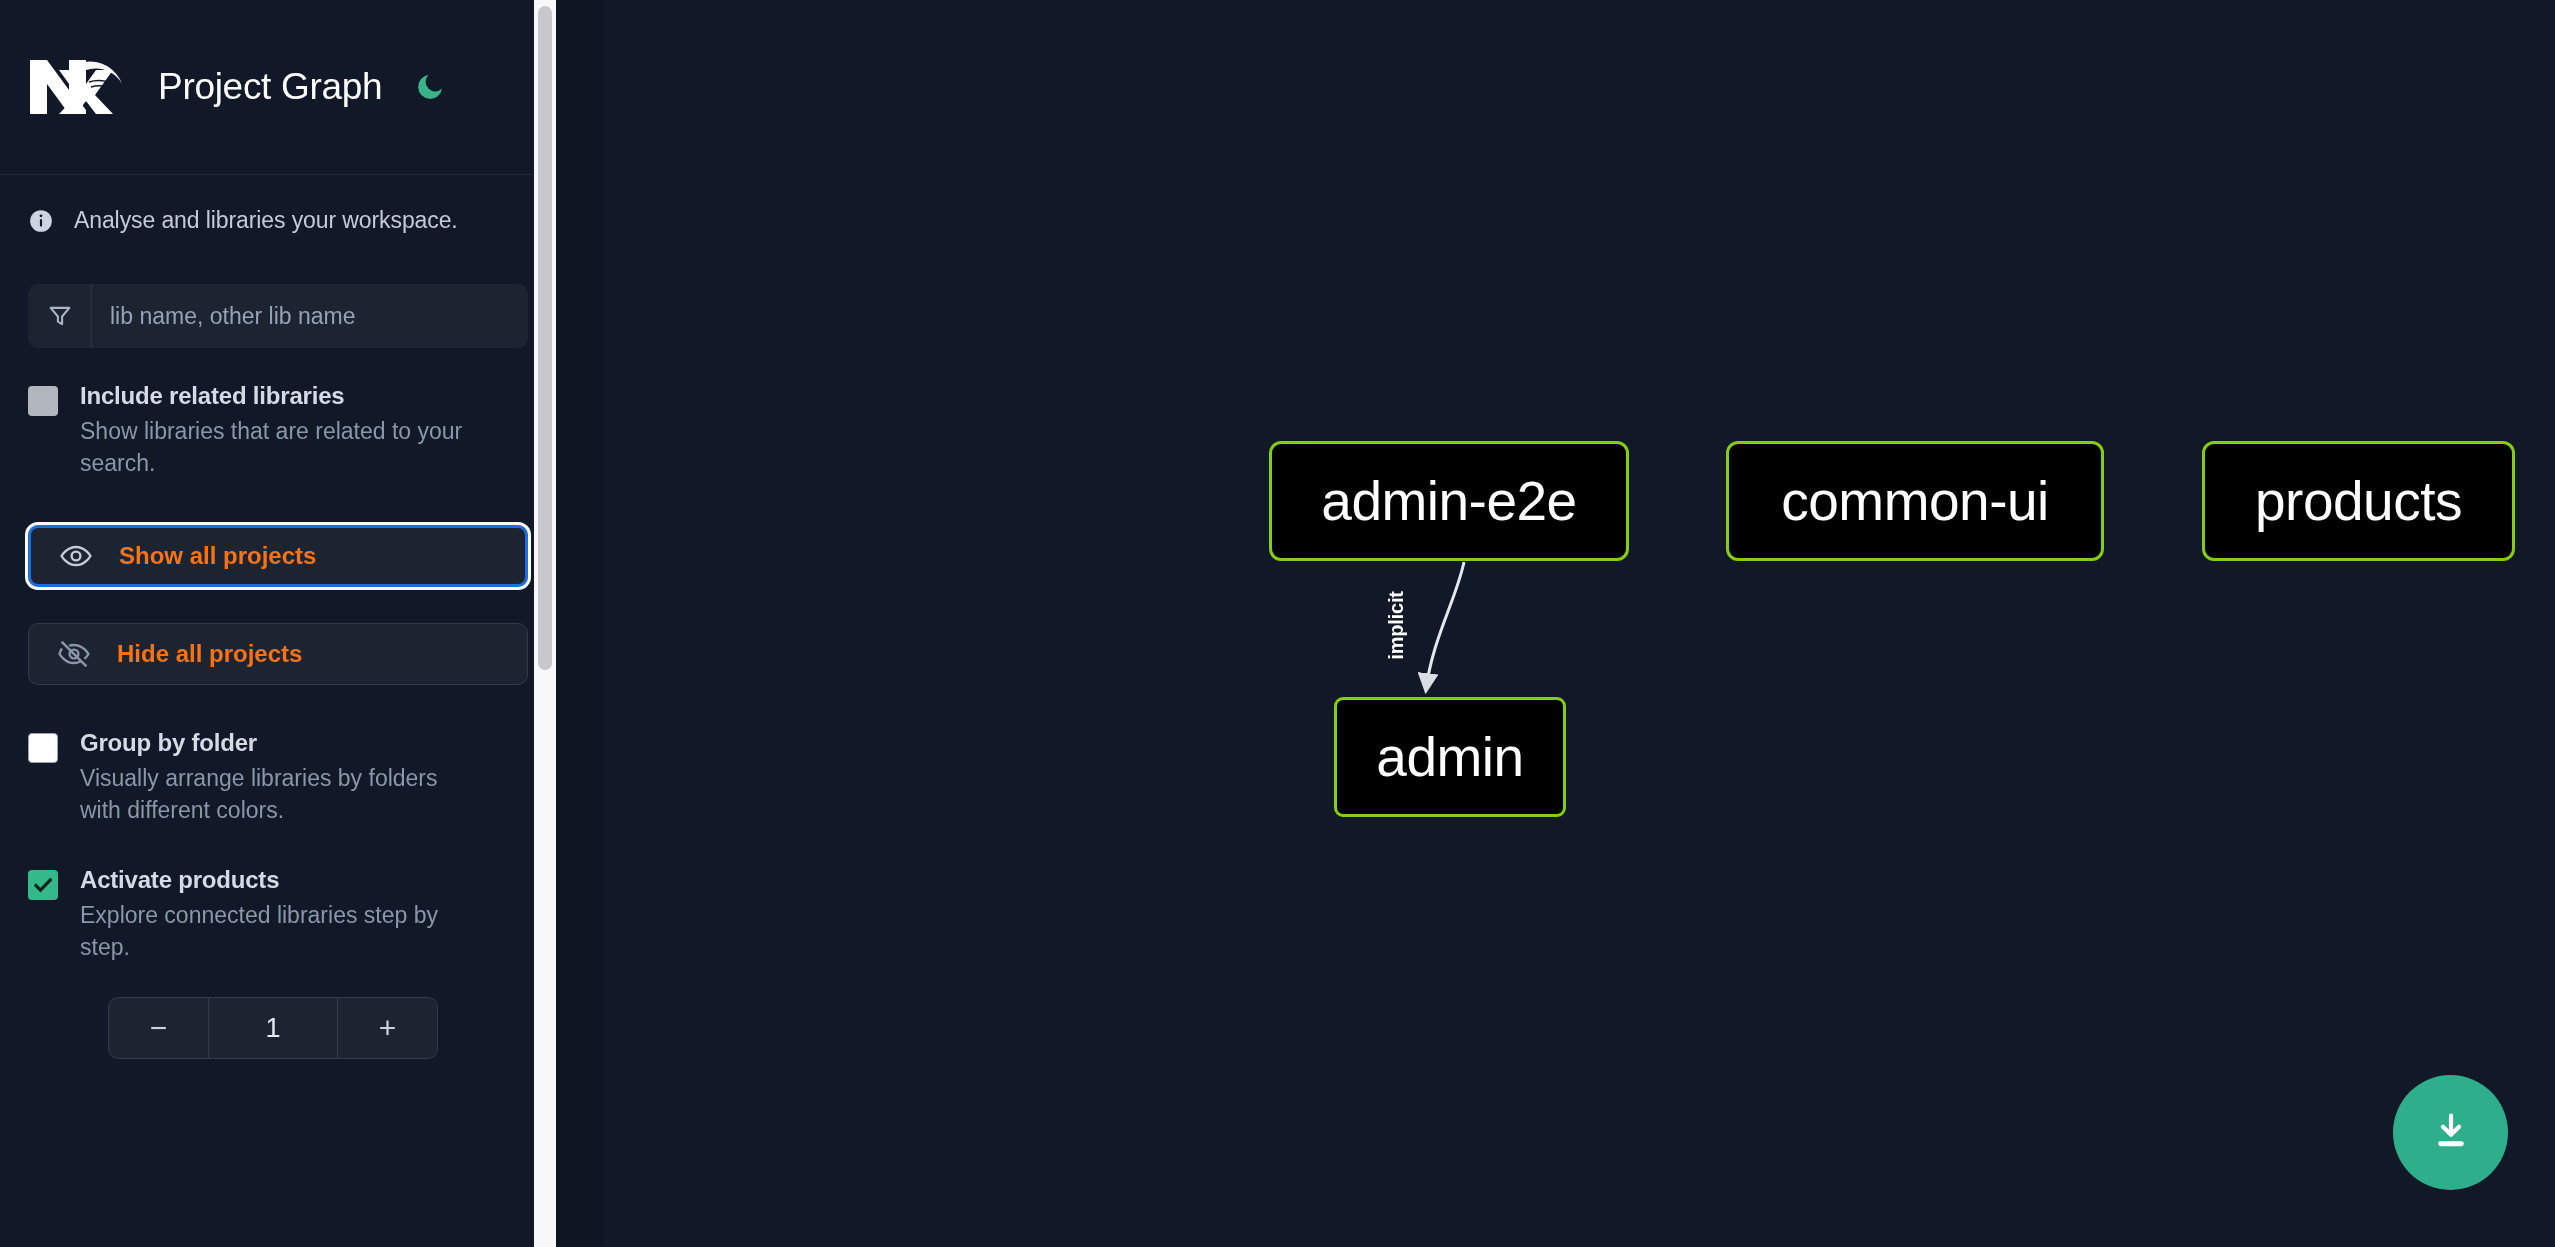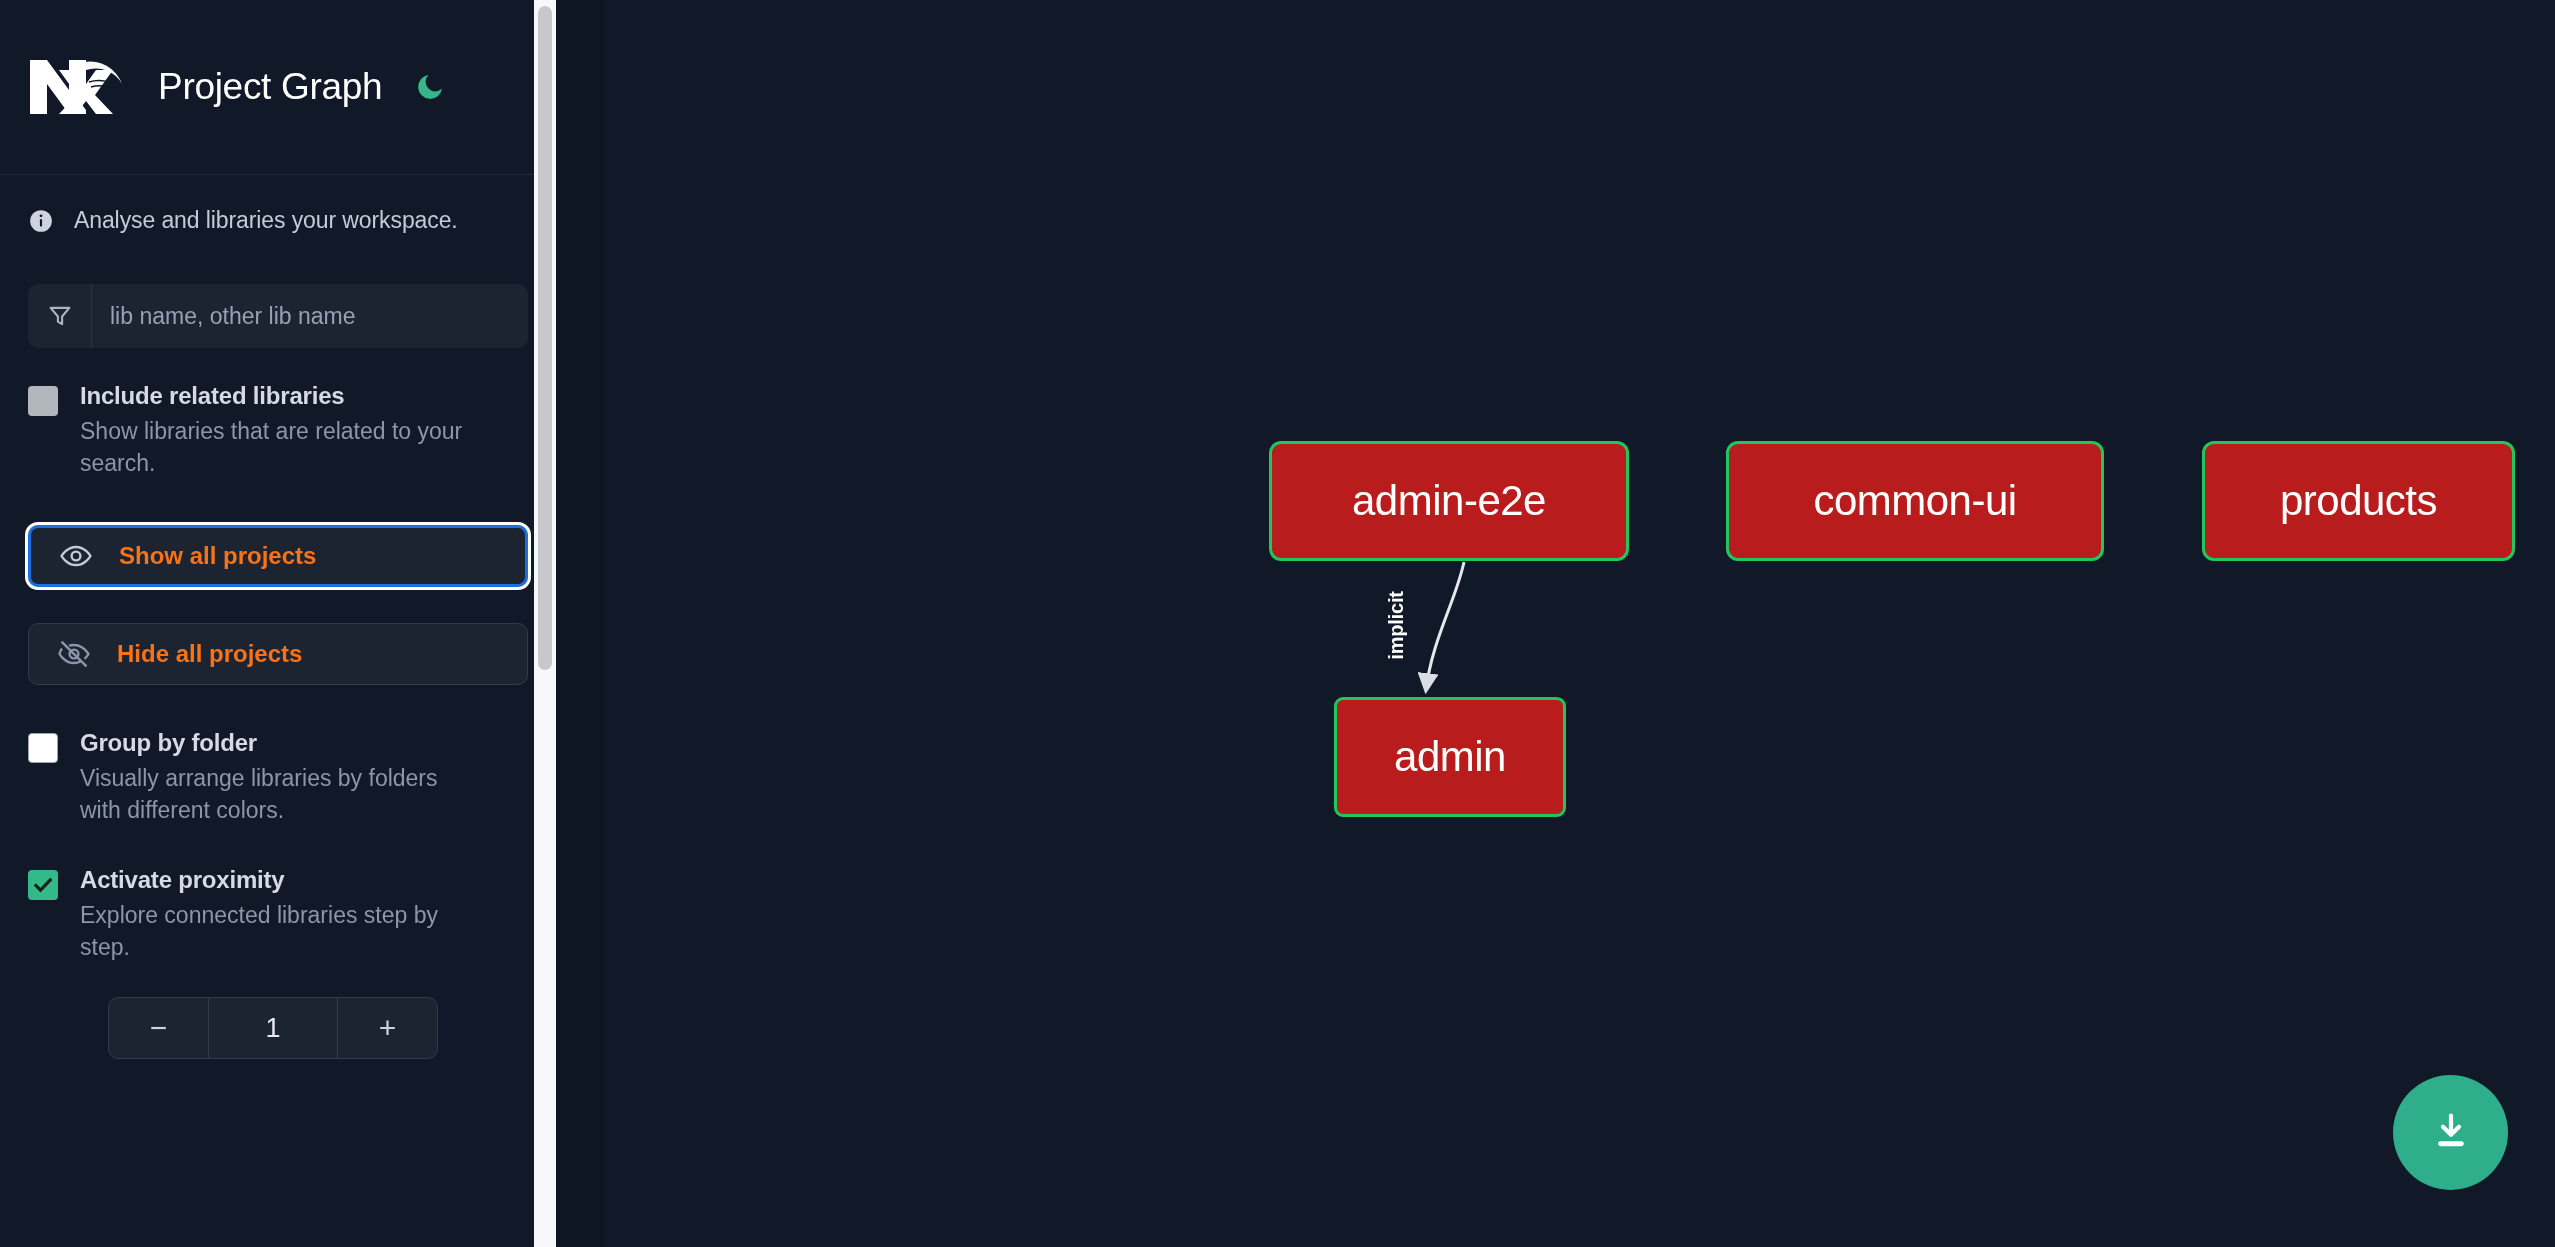--- a/index.html
+++ b/index.html
@@ -135,25 +135,25 @@
 
   
   .canvas {
     position: relative; flex: 1; height: 1247px;
     background: #111827;
     overflow: hidden;
   }
   .graph-svg { position: absolute; inset: 0; width: 100%; height: 100%; }
   .node {
     position: absolute;
-    background: #b91c1c;
-    border: 3px solid #22c55e;
+    background: #000000;
+    border: 3px solid #84cc16;
     border-radius: 12px;
     display: flex; align-items: center; justify-content: center;
-    color: #ffffff; font-size: 42px; letter-spacing: -0.5px;
+    color: #ffffff; font-size: 55px; letter-spacing: -0.5px;
     cursor: pointer; white-space: nowrap;
   }
   .edge-label {
     position: absolute;
     color: #ffffff; font-size: 20px; font-weight: bold;
     transform-origin: center center;
     transform: rotate(-90deg);
     white-space: nowrap;
     letter-spacing: -0.2px;
   }
@@ -255,21 +255,21 @@
         </span>
       </div>
 
       <div class="check-row" style="margin-top:40px">
         <span class="cbox checked">
           <svg viewBox="0 0 24 24" width="24" height="24">
             <path fill="none" stroke="#14241c" stroke-width="3.2" stroke-linecap="square" d="M5 12.6l4.5 4.6L19.2 7"></path>
           </svg>
         </span>
         <span class="check-texts">
-          <div class="check-label">Activate proximity</div>
+          <div class="check-label">Activate products</div>
           <div class="check-desc">Explore connected libraries step by step.</div>
         </span>
       </div>
 
       <div class="stepper">
         <button class="step-btn">−</button>
         <span class="step-val">1</span>
         <button class="step-btn">+</button>
       </div>
 

